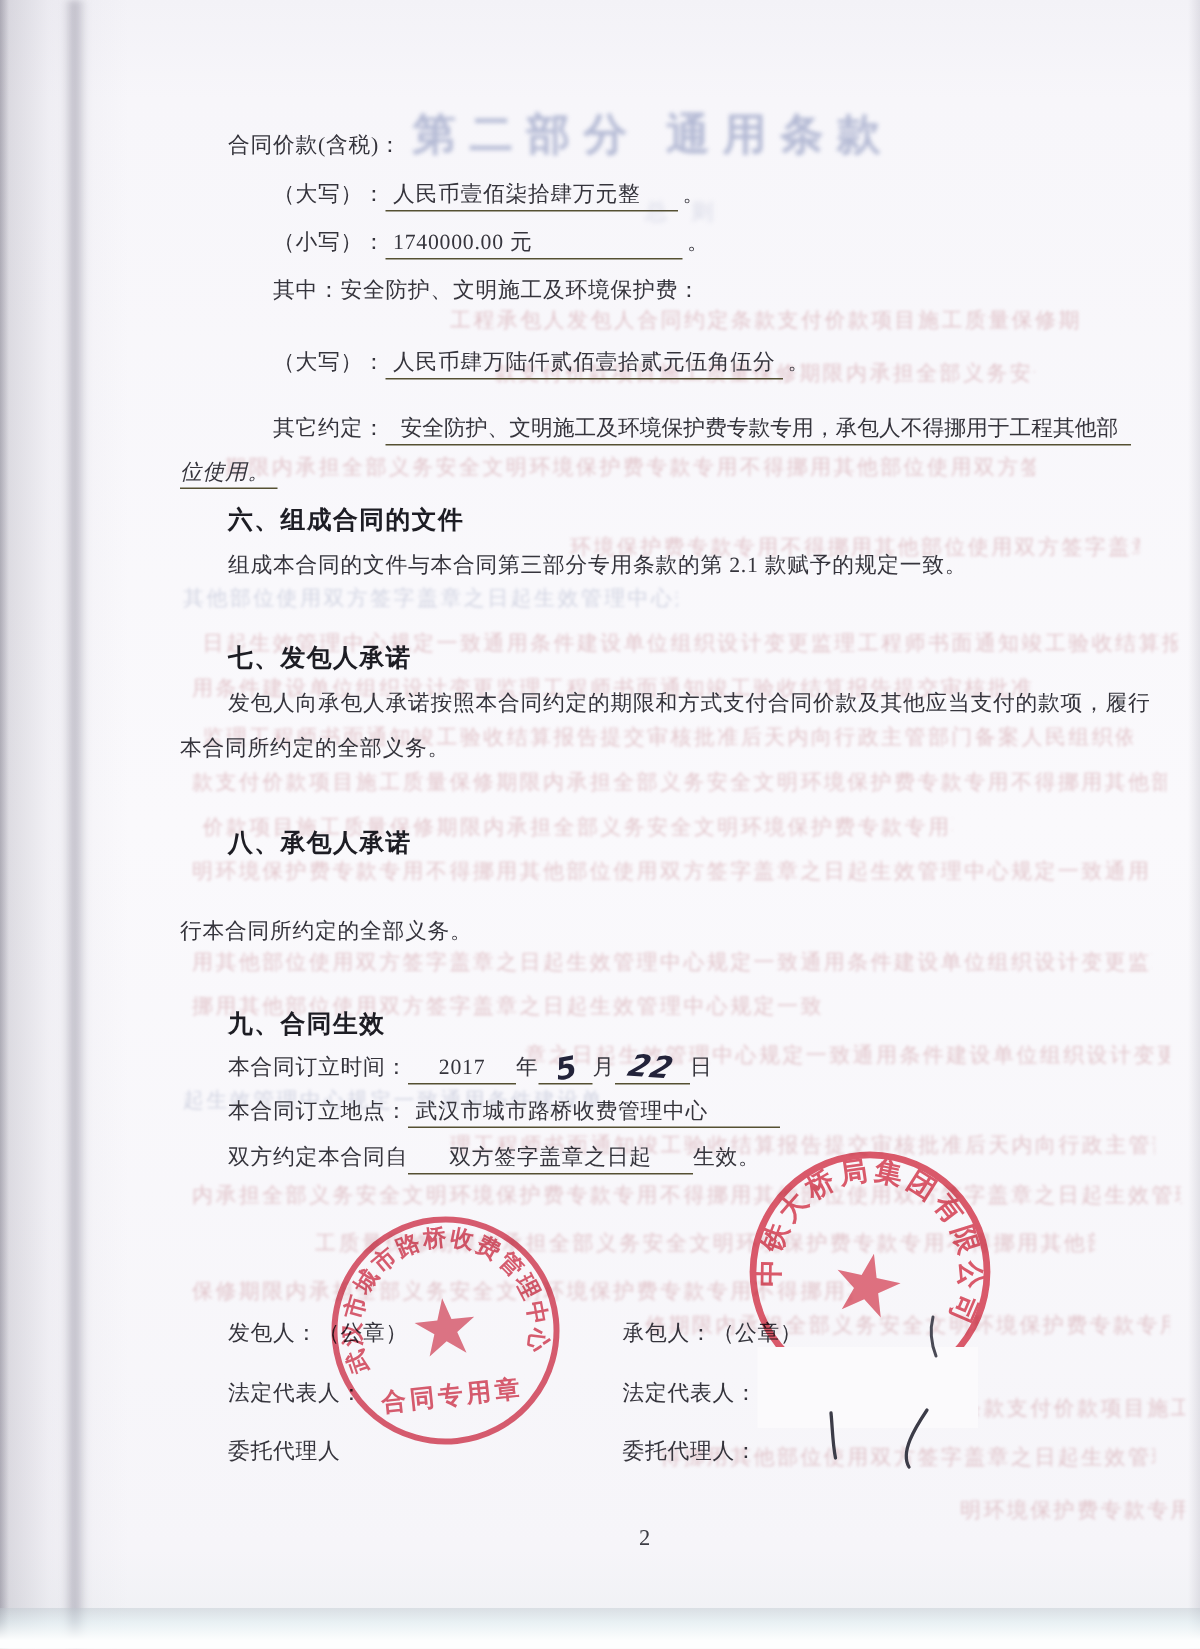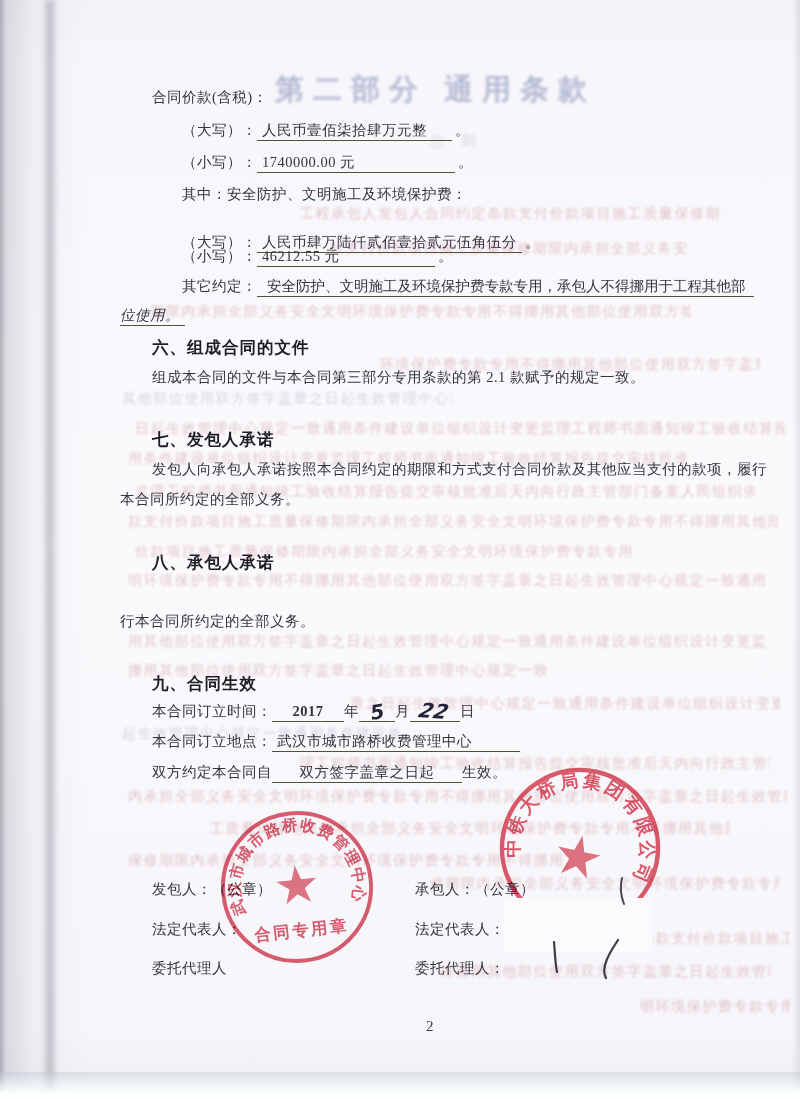--- a/index.html
+++ b/index.html
@@ -89,23 +89,20 @@
   <div class="abs t" style="left:182px;top:153px;">
     <span>（小写）：</span><span class="u" style="min-width:188px;">1740000.00 元</span><span class="period">。</span>
   </div>
 
   <div class="abs t" style="left:182px;top:185px;">其中：安全防护、文明施工及环境保护费：</div>
 
   <div class="abs t" style="left:182px;top:216px;margin-top:17px;">
     <span>（大写）：</span><span class="u" style="min-width:222px;">人民币肆万陆仟贰佰壹拾贰元伍角伍分</span><span class="period">。</span>
   </div>
 
-  <div class="abs t" style="left:182px;top:247px;">
-    <span>（小写）：</span><span class="u" style="min-width:168px;">46212.55 元</span><span class="period">。</span>
-  </div>
 
   <div class="abs t" style="left:182px;top:277px;letter-spacing:0;">
     <span style="letter-spacing:.5px;font-family:Liberation Serif, serif;">其它约定：</span><span class="u" style="padding:0 8px 1px 10px;">安全防护、文明施工及环境保护费专款专用，承包人不得挪用于工程其他部</span>
   </div>
   <div class="abs t" style="left:120px;top:306px;">
     <span class="u" style="min-width:56px;padding-left:0;font-style:italic;">位使用。</span>
   </div>
 
   <div class="abs t h" style="left:152px;top:337px;">六、组成合同的文件</div>
   <div class="abs t" style="left:152px;top:368px;">组成本合同的文件与本合同第三部分专用条款的第 2.1 款赋予的规定一致。</div>
@@ -113,21 +110,21 @@
   <div class="abs t h" style="left:152px;top:429px;">七、发包人承诺</div>
   <div class="abs t" style="left:152px;top:460px;">发包人向承包人承诺按照本合同约定的期限和方式支付合同价款及其他应当支付的款项，履行</div>
   <div class="abs t" style="left:120px;top:490px;">本合同所约定的全部义务。</div>
 
   <div class="abs t h" style="left:152px;top:552px;">八、承包人承诺</div>
   <div class="abs t" style="left:120px;top:612px;text-align:center;">行本合同所约定的全部义务。</div>
 
   <div class="abs t h" style="left:152px;top:673px;">九、合同生效</div>
 
   <div class="abs t" style="left:152px;top:701px;">
-    <span>本合同订立时间：</span><span class="u uc" style="min-width:62px;font-weight:bold;">2017</span><span>年</span><span class="u uc" style="min-width:26px;"><span class="hand hand-m">5</span></span><span>月</span><span class="u uc" style="min-width:40px;"><span class="hand hand-d">22</span></span><span>日</span>
+    <span>本合同订立时间：</span><span class="u uc" style="min-width:62px;">2017</span><span>年</span><span class="u uc" style="min-width:26px;"><span class="hand hand-m">5</span></span><span>月</span><span class="u uc" style="min-width:40px;"><span class="hand hand-d">22</span></span><span>日</span>
   </div>
 
   <div class="abs t" style="left:152px;top:732px;">
     <span>本合同订立地点：</span><span class="u" style="min-width:238px;">武汉市城市路桥收费管理中心</span>
   </div>
 
   <div class="abs t" style="left:152px;top:763px;">
     <span>双方约定本合同自</span><span class="u uc" style="min-width:180px;">双方签字盖章之日起</span><span>生效。</span>
   </div>
 

